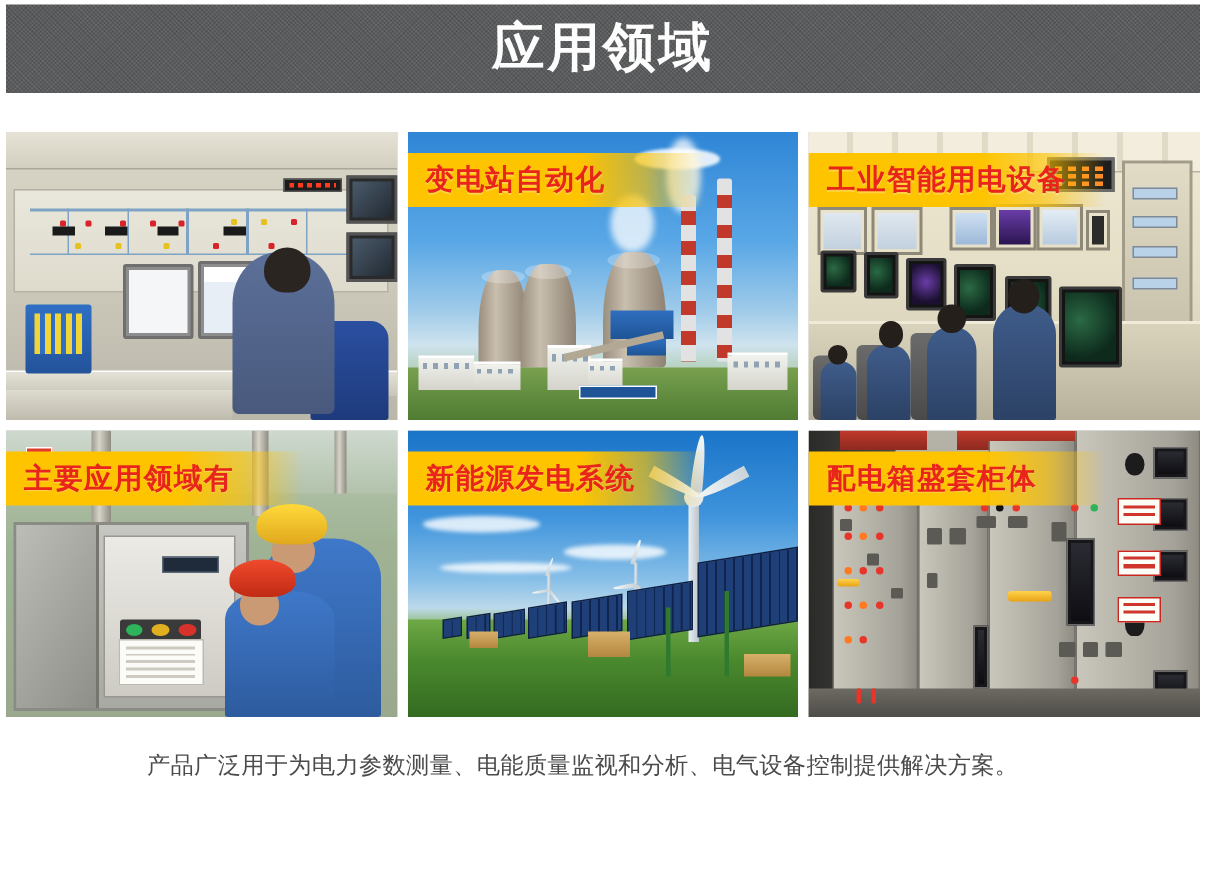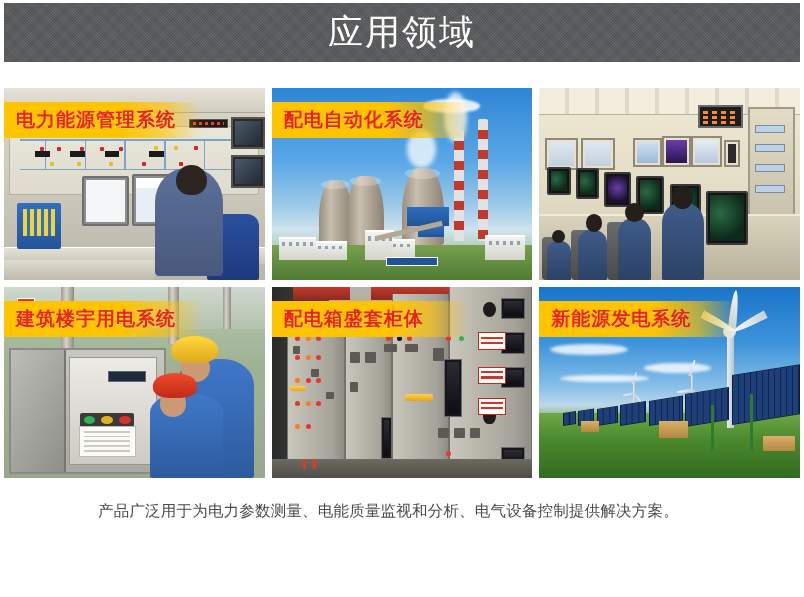--- a/index.html
+++ b/index.html
@@ -23,21 +23,21 @@
       repeating-linear-gradient(-45deg,
         rgba(255,255,255,0.04) 0px, rgba(255,255,255,0.04) 1px,
         rgba(0,0,0,0.04) 1px, rgba(0,0,0,0.04) 2px);
     display: flex; align-items: center; justify-content: center;
   }
   .banner-title {
     color: #fdfdfd;
     font-size: 35px;
     letter-spacing: 2px;
     line-height: 1;
-    font-weight: 400;
+    font-weight: 700;
   }
 
   
   .grid {
     position: absolute;
     left: 4px; top: 88px;
     width: 796px; height: 390px;
     display: grid;
     grid-template-columns: repeat(3, 1fr);
     grid-template-rows: repeat(2, 1fr);
@@ -284,23 +284,20 @@
       <div class="monitor b" style="left:49%;top:45%;width:19%;height:27%">
           <i></i>
         </div>
       <div class="binder">
           <span></span>
         </div>
       <div class="chair"></div>
       <div class="person"></div>
       <div class="head"></div>
     </div>
-    <div class="panel-label">
-      <span class="panel-label-text">电力能源管理系统</span>
-    </div>
   </div>
 
   <div class="panel">
     <div class="scene s2">
       <div class="cloud" style="left:6%;top:10%;width:26%;height:9%"></div>
       <div class="cloud" style="left:58%;top:6%;width:22%;height:7%"></div>
       <div class="steam" style="left:66%;top:2%;width:9%;height:26%"></div>
       <div class="steam" style="left:52%;top:22%;width:11%;height:20%"></div>
       <div class="stack" style="left:70%;height:58%"></div>
       <div class="stack" style="left:79%;height:64%"></div>
@@ -322,21 +319,21 @@
       <div class="bld" style="left:46%;width:9%;height:11%">
           <i></i>
         </div>
       <div class="bld" style="left:82%;width:15%;height:13%">
           <i></i>
         </div>
       <div class="conveyor" style="left:40%;bottom:20%;width:26%;height:5px;transform:rotate(-13deg)"></div>
       <div class="sign" style="left:44%;bottom:7%;width:20%;height:5%"></div>
     </div>
     <div class="panel-label">
-      <span class="panel-label-text">配电自动化系统</span>
+      <span class="panel-label-text">变电站自动化</span>
     </div>
   </div>
 
   <div class="panel">
     <div class="scene s3">
       <div class="ceil"></div>
       <div class="wallscreen" style="left:2%;top:26%;width:13%;height:17%">
           <i style="background:linear-gradient(#dfe8f0,#c2d0de)"></i>
         </div>
       <div class="wallscreen" style="left:16%;top:26%;width:13%;height:17%">
@@ -388,20 +385,23 @@
       <div class="seat" style="left:12%;width:9%;height:26%"></div>
       <div class="seat" style="left:26%;width:10%;height:30%"></div>
       <div class="op" style="left:3%;width:9%;height:20%"></div>
       <div class="ophead" style="left:5%;bottom:19%;width:5%;height:7%"></div>
       <div class="op" style="left:15%;width:11%;height:26%"></div>
       <div class="ophead" style="left:18%;bottom:25%;width:6%;height:9%"></div>
       <div class="op" style="left:30%;width:13%;height:32%"></div>
       <div class="ophead" style="left:33%;bottom:30%;width:7%;height:10%"></div>
       <div class="op" style="left:47%;width:16%;height:40%"></div>
       <div class="ophead" style="left:51%;bottom:37%;width:8%;height:12%"></div>
+    </div>
+    <div class="panel-label">
+      <span class="panel-label-text">工业智能用电设备</span>
     </div>
   </div>
 
   <div class="panel">
     <div class="scene s4">
       <div class="sky"></div>
       <div class="pole" style="left:22%;top:0;width:5%;height:46%"></div>
       <div class="pole" style="left:63%;top:0;width:4%;height:30%"></div>
       <div class="pole" style="left:84%;top:0;width:3%;height:22%"></div>
       <div style="position:absolute;left:5%;top:6%;width:7%;height:9%;background:#e03b2a;border:1px solid #fff"></div>
@@ -424,21 +424,61 @@
         </div>
       </div>
       <div class="worker" style="right:4%;width:30%;height:62%"></div>
       <div class="face" style="right:21%;bottom:50%;width:11%;height:15%"></div>
       <div class="helmet" style="right:18%;bottom:60%;width:18%;height:14%;background:linear-gradient(#ffd93b,#e0a81c)"></div>
       <div class="worker" style="right:16%;width:28%;height:44%"></div>
       <div class="face" style="right:30%;bottom:32%;width:10%;height:14%"></div>
       <div class="helmet" style="right:26%;bottom:42%;width:17%;height:13%;background:linear-gradient(#f04a2d,#c02a14)"></div>
     </div>
     <div class="panel-label">
-      <span class="panel-label-text">建筑楼宇用电系统</span>
+      <span class="panel-label-text">主要应用领域有</span>
+    </div>
+  </div>
+
+  <div class="panel">
+    <div class="scene s6">
+      <div class="cloud" style="left:4%;top:30%;width:30%;height:6%"></div>
+      <div class="cloud" style="left:40%;top:40%;width:26%;height:5%"></div>
+      <div class="cloud" style="left:8%;top:46%;width:34%;height:4%"></div>
+      <div class="field"></div>
+
+      <div class="mast" style="left:36%;top:50%;width:1.5px;height:18%"></div>
+      <div class="blade" style="left:35.2%;top:44%;width:2px;height:7%;transform:rotate(20deg)"></div>
+      <div class="blade" style="left:36%;top:50%;width:2px;height:6%;transform:rotate(140deg)"></div>
+      <div class="blade" style="left:36%;top:50%;width:2px;height:6%;transform:rotate(260deg)"></div>
+      <div class="mast" style="left:58%;top:46%;width:2px;height:22%"></div>
+      <div class="blade" style="left:57%;top:38%;width:2.5px;height:9%;transform:rotate(18deg)"></div>
+      <div class="blade" style="left:58%;top:46%;width:2.5px;height:8%;transform:rotate(142deg)"></div>
+      <div class="blade" style="left:58%;top:46%;width:2.5px;height:8%;transform:rotate(262deg)"></div>
+
+      <div class="mast" style="left:72%;top:22%;width:7px;height:52%"></div>
+      <div class="hub" style="left:70.6%;top:20%;width:13px;height:13px"></div>
+      <div class="blade" style="left:72.4%;top:2%;width:8px;height:20%;transform:rotate(6deg)"></div>
+      <div class="blade" style="left:73%;top:23%;width:8px;height:19%;transform-origin:top center;transform:rotate(-118deg)"></div>
+      <div class="blade" style="left:73%;top:23%;width:8px;height:19%;transform-origin:top center;transform:rotate(118deg)"></div>
+
+      <div class="pv" style="left:74%;top:46%;width:26%;height:26%;transform:skewY(-9deg)"></div>
+      <div class="pv" style="left:56%;top:56%;width:17%;height:17%;transform:skewY(-9deg)"></div>
+      <div class="pv" style="left:42%;top:60%;width:13%;height:13%;transform:skewY(-9deg)"></div>
+      <div class="pv" style="left:31%;top:62%;width:10%;height:11%;transform:skewY(-9deg)"></div>
+      <div class="pv" style="left:22%;top:64%;width:8%;height:9%;transform:skewY(-9deg)"></div>
+      <div class="pv" style="left:15%;top:65%;width:6%;height:8%;transform:skewY(-9deg)"></div>
+      <div class="pv" style="left:9%;top:66%;width:5%;height:7%;transform:skewY(-9deg)"></div>
+      <div class="crate" style="left:46%;top:70%;width:11%;height:9%"></div>
+      <div class="crate" style="left:16%;top:70%;width:7%;height:6%"></div>
+      <div class="crate" style="left:86%;top:78%;width:12%;height:8%"></div>
+      <div class="post" style="left:66%;top:62%;width:3px;height:24%"></div>
+      <div class="post" style="left:81%;top:56%;width:3px;height:30%"></div>
+    </div>
+    <div class="panel-label">
+      <span class="panel-label-text">新能源发电系统</span>
     </div>
   </div>
 
   <div class="panel">
     <div class="scene s5">
       <div class="dark"></div>
       <div class="redtop" style="left:8%;width:22%"></div>
       <div class="redtop" style="left:38%;width:30%"></div>
       <div class="cab" style="left:6%;width:22%;height:88%"></div>
       <div class="cab" style="left:28%;width:18%;height:92%"></div>
@@ -512,57 +552,17 @@
         </div>
       <div class="floor"></div>
       <div class="btn" style="left:12%;top:90%;background:#e8352a;width:3px;height:10px;border-radius:1px"></div>
       <div class="btn" style="left:16%;top:90%;background:#e8352a;width:3px;height:10px;border-radius:1px"></div>
     </div>
     <div class="panel-label">
       <span class="panel-label-text">配电箱盛套柜体</span>
     </div>
   </div>
 
-  <div class="panel">
-    <div class="scene s6">
-      <div class="cloud" style="left:4%;top:30%;width:30%;height:6%"></div>
-      <div class="cloud" style="left:40%;top:40%;width:26%;height:5%"></div>
-      <div class="cloud" style="left:8%;top:46%;width:34%;height:4%"></div>
-      <div class="field"></div>
-
-      <div class="mast" style="left:36%;top:50%;width:1.5px;height:18%"></div>
-      <div class="blade" style="left:35.2%;top:44%;width:2px;height:7%;transform:rotate(20deg)"></div>
-      <div class="blade" style="left:36%;top:50%;width:2px;height:6%;transform:rotate(140deg)"></div>
-      <div class="blade" style="left:36%;top:50%;width:2px;height:6%;transform:rotate(260deg)"></div>
-      <div class="mast" style="left:58%;top:46%;width:2px;height:22%"></div>
-      <div class="blade" style="left:57%;top:38%;width:2.5px;height:9%;transform:rotate(18deg)"></div>
-      <div class="blade" style="left:58%;top:46%;width:2.5px;height:8%;transform:rotate(142deg)"></div>
-      <div class="blade" style="left:58%;top:46%;width:2.5px;height:8%;transform:rotate(262deg)"></div>
-
-      <div class="mast" style="left:72%;top:22%;width:7px;height:52%"></div>
-      <div class="hub" style="left:70.6%;top:20%;width:13px;height:13px"></div>
-      <div class="blade" style="left:72.4%;top:2%;width:8px;height:20%;transform:rotate(6deg)"></div>
-      <div class="blade" style="left:73%;top:23%;width:8px;height:19%;transform-origin:top center;transform:rotate(-118deg)"></div>
-      <div class="blade" style="left:73%;top:23%;width:8px;height:19%;transform-origin:top center;transform:rotate(118deg)"></div>
-
-      <div class="pv" style="left:74%;top:46%;width:26%;height:26%;transform:skewY(-9deg)"></div>
-      <div class="pv" style="left:56%;top:56%;width:17%;height:17%;transform:skewY(-9deg)"></div>
-      <div class="pv" style="left:42%;top:60%;width:13%;height:13%;transform:skewY(-9deg)"></div>
-      <div class="pv" style="left:31%;top:62%;width:10%;height:11%;transform:skewY(-9deg)"></div>
-      <div class="pv" style="left:22%;top:64%;width:8%;height:9%;transform:skewY(-9deg)"></div>
-      <div class="pv" style="left:15%;top:65%;width:6%;height:8%;transform:skewY(-9deg)"></div>
-      <div class="pv" style="left:9%;top:66%;width:5%;height:7%;transform:skewY(-9deg)"></div>
-      <div class="crate" style="left:46%;top:70%;width:11%;height:9%"></div>
-      <div class="crate" style="left:16%;top:70%;width:7%;height:6%"></div>
-      <div class="crate" style="left:86%;top:78%;width:12%;height:8%"></div>
-      <div class="post" style="left:66%;top:62%;width:3px;height:24%"></div>
-      <div class="post" style="left:81%;top:56%;width:3px;height:30%"></div>
-    </div>
-    <div class="panel-label">
-      <span class="panel-label-text">新能源发电系统</span>
-    </div>
-  </div>
-
 </div>
 
 <div class="desc">
   <p>产品广泛用于为电力参数测量、电能质量监视和分析、电气设备控制提供解决方案。</p>
 </div>
 
 </body></html>

